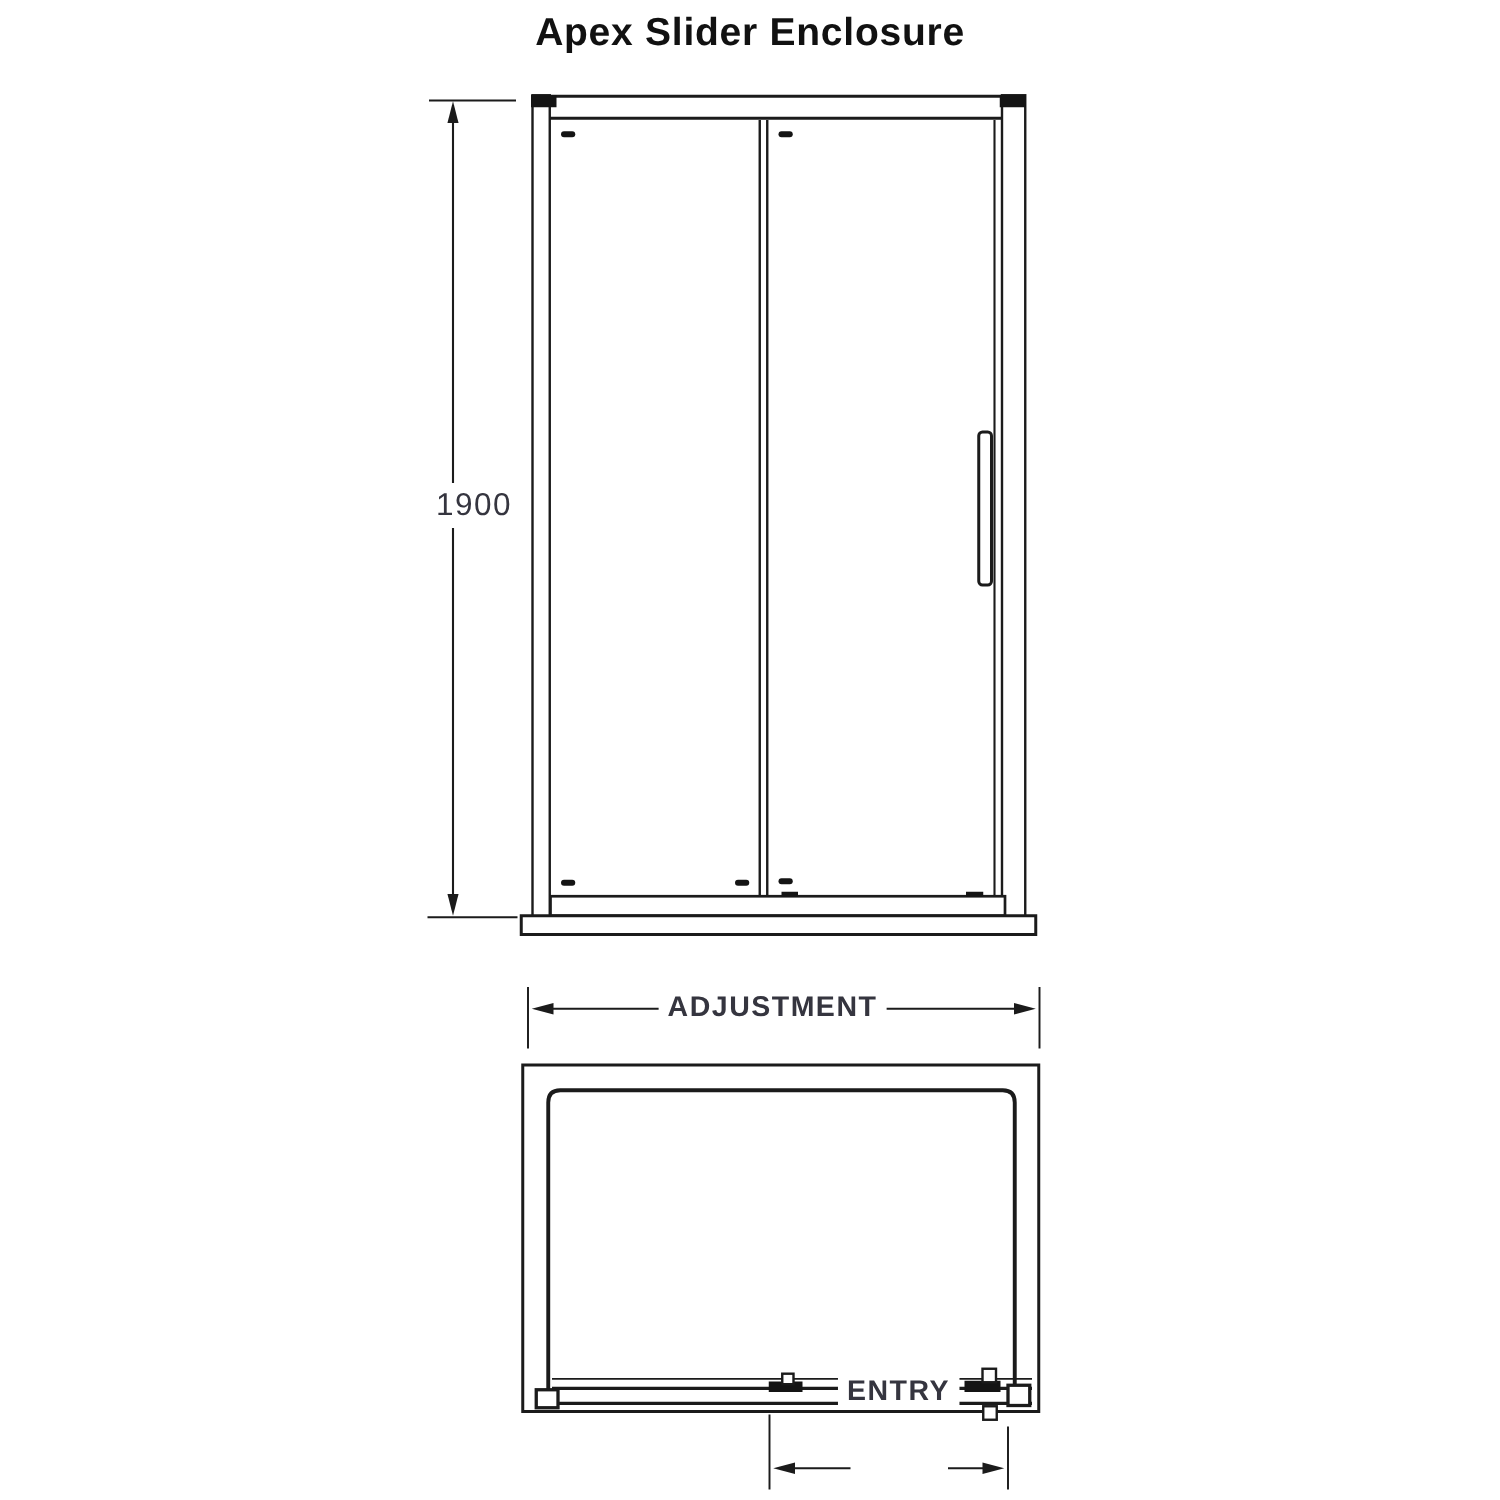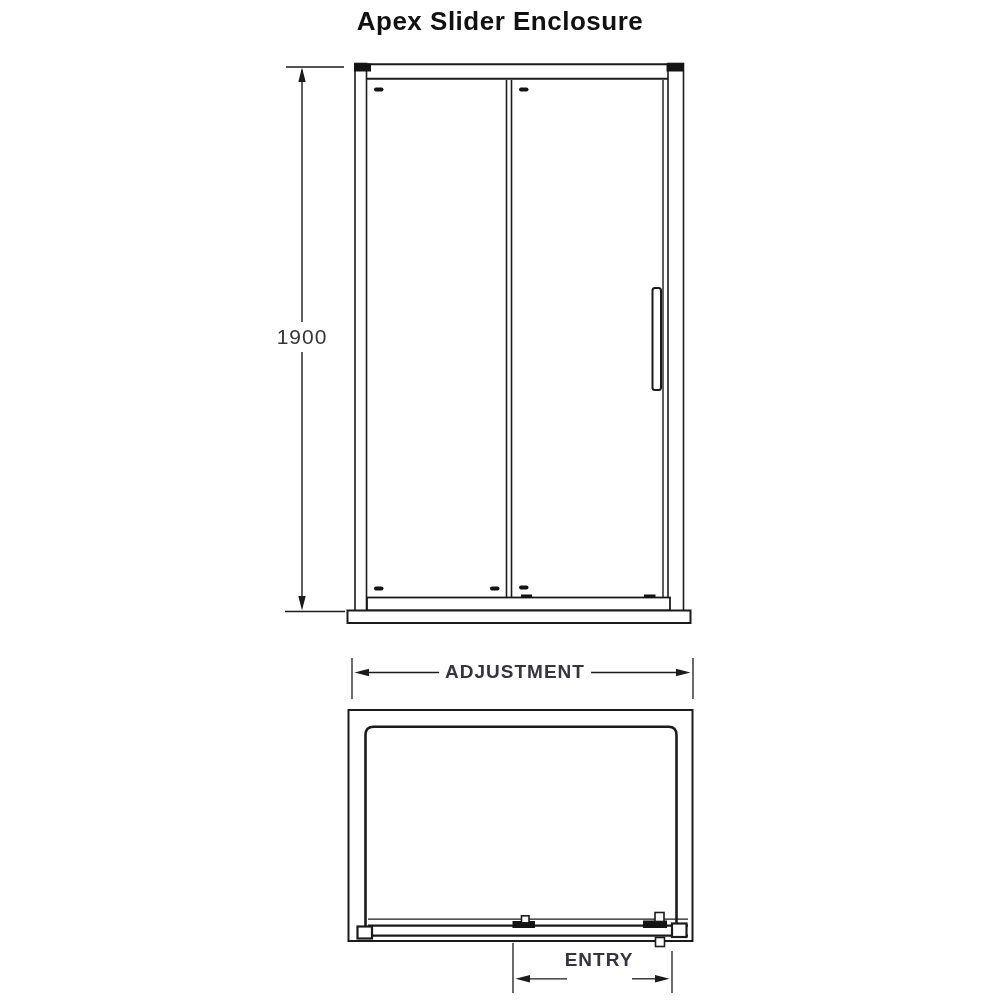--- a/index.html
+++ b/index.html
@@ -135,19 +135,19 @@
         <line x1="513" y1="943" x2="513" y2="993"></line>
         <line x1="672" y1="951" x2="672" y2="993"></line>
         <line x1="528" y1="978.8" x2="567" y2="978.8"></line>
         <line x1="632" y1="978.8" x2="657" y2="978.8"></line>
         <polygon points="515.5,978.8 530,975 530,982.6" fill="#1b1b1b" stroke="none"></polygon>
         <polygon points="669.5,978.8 655,975 655,982.6" fill="#1b1b1b" stroke="none"></polygon>
       </g>
     </g>
   </svg>
 
-  <div class="dim-label vertical-dim" style="left:302px; top:337px;">1900</div>
+  <div class="dim-label vertical-dim" style="left:316px; top:337px;">1900</div>
 
   <div class="dim-label horizontal-dim" style="left:515px; top:672px;">ADJUSTMENT</div>
 
-  <div class="dim-label horizontal-dim" style="left:599px; top:928px;margin-top:32px;">ENTRY</div>
+  <div class="dim-label horizontal-dim" style="left:599px; top:928px;">ENTRY</div>
 
 </div>
 
 </body></html>

